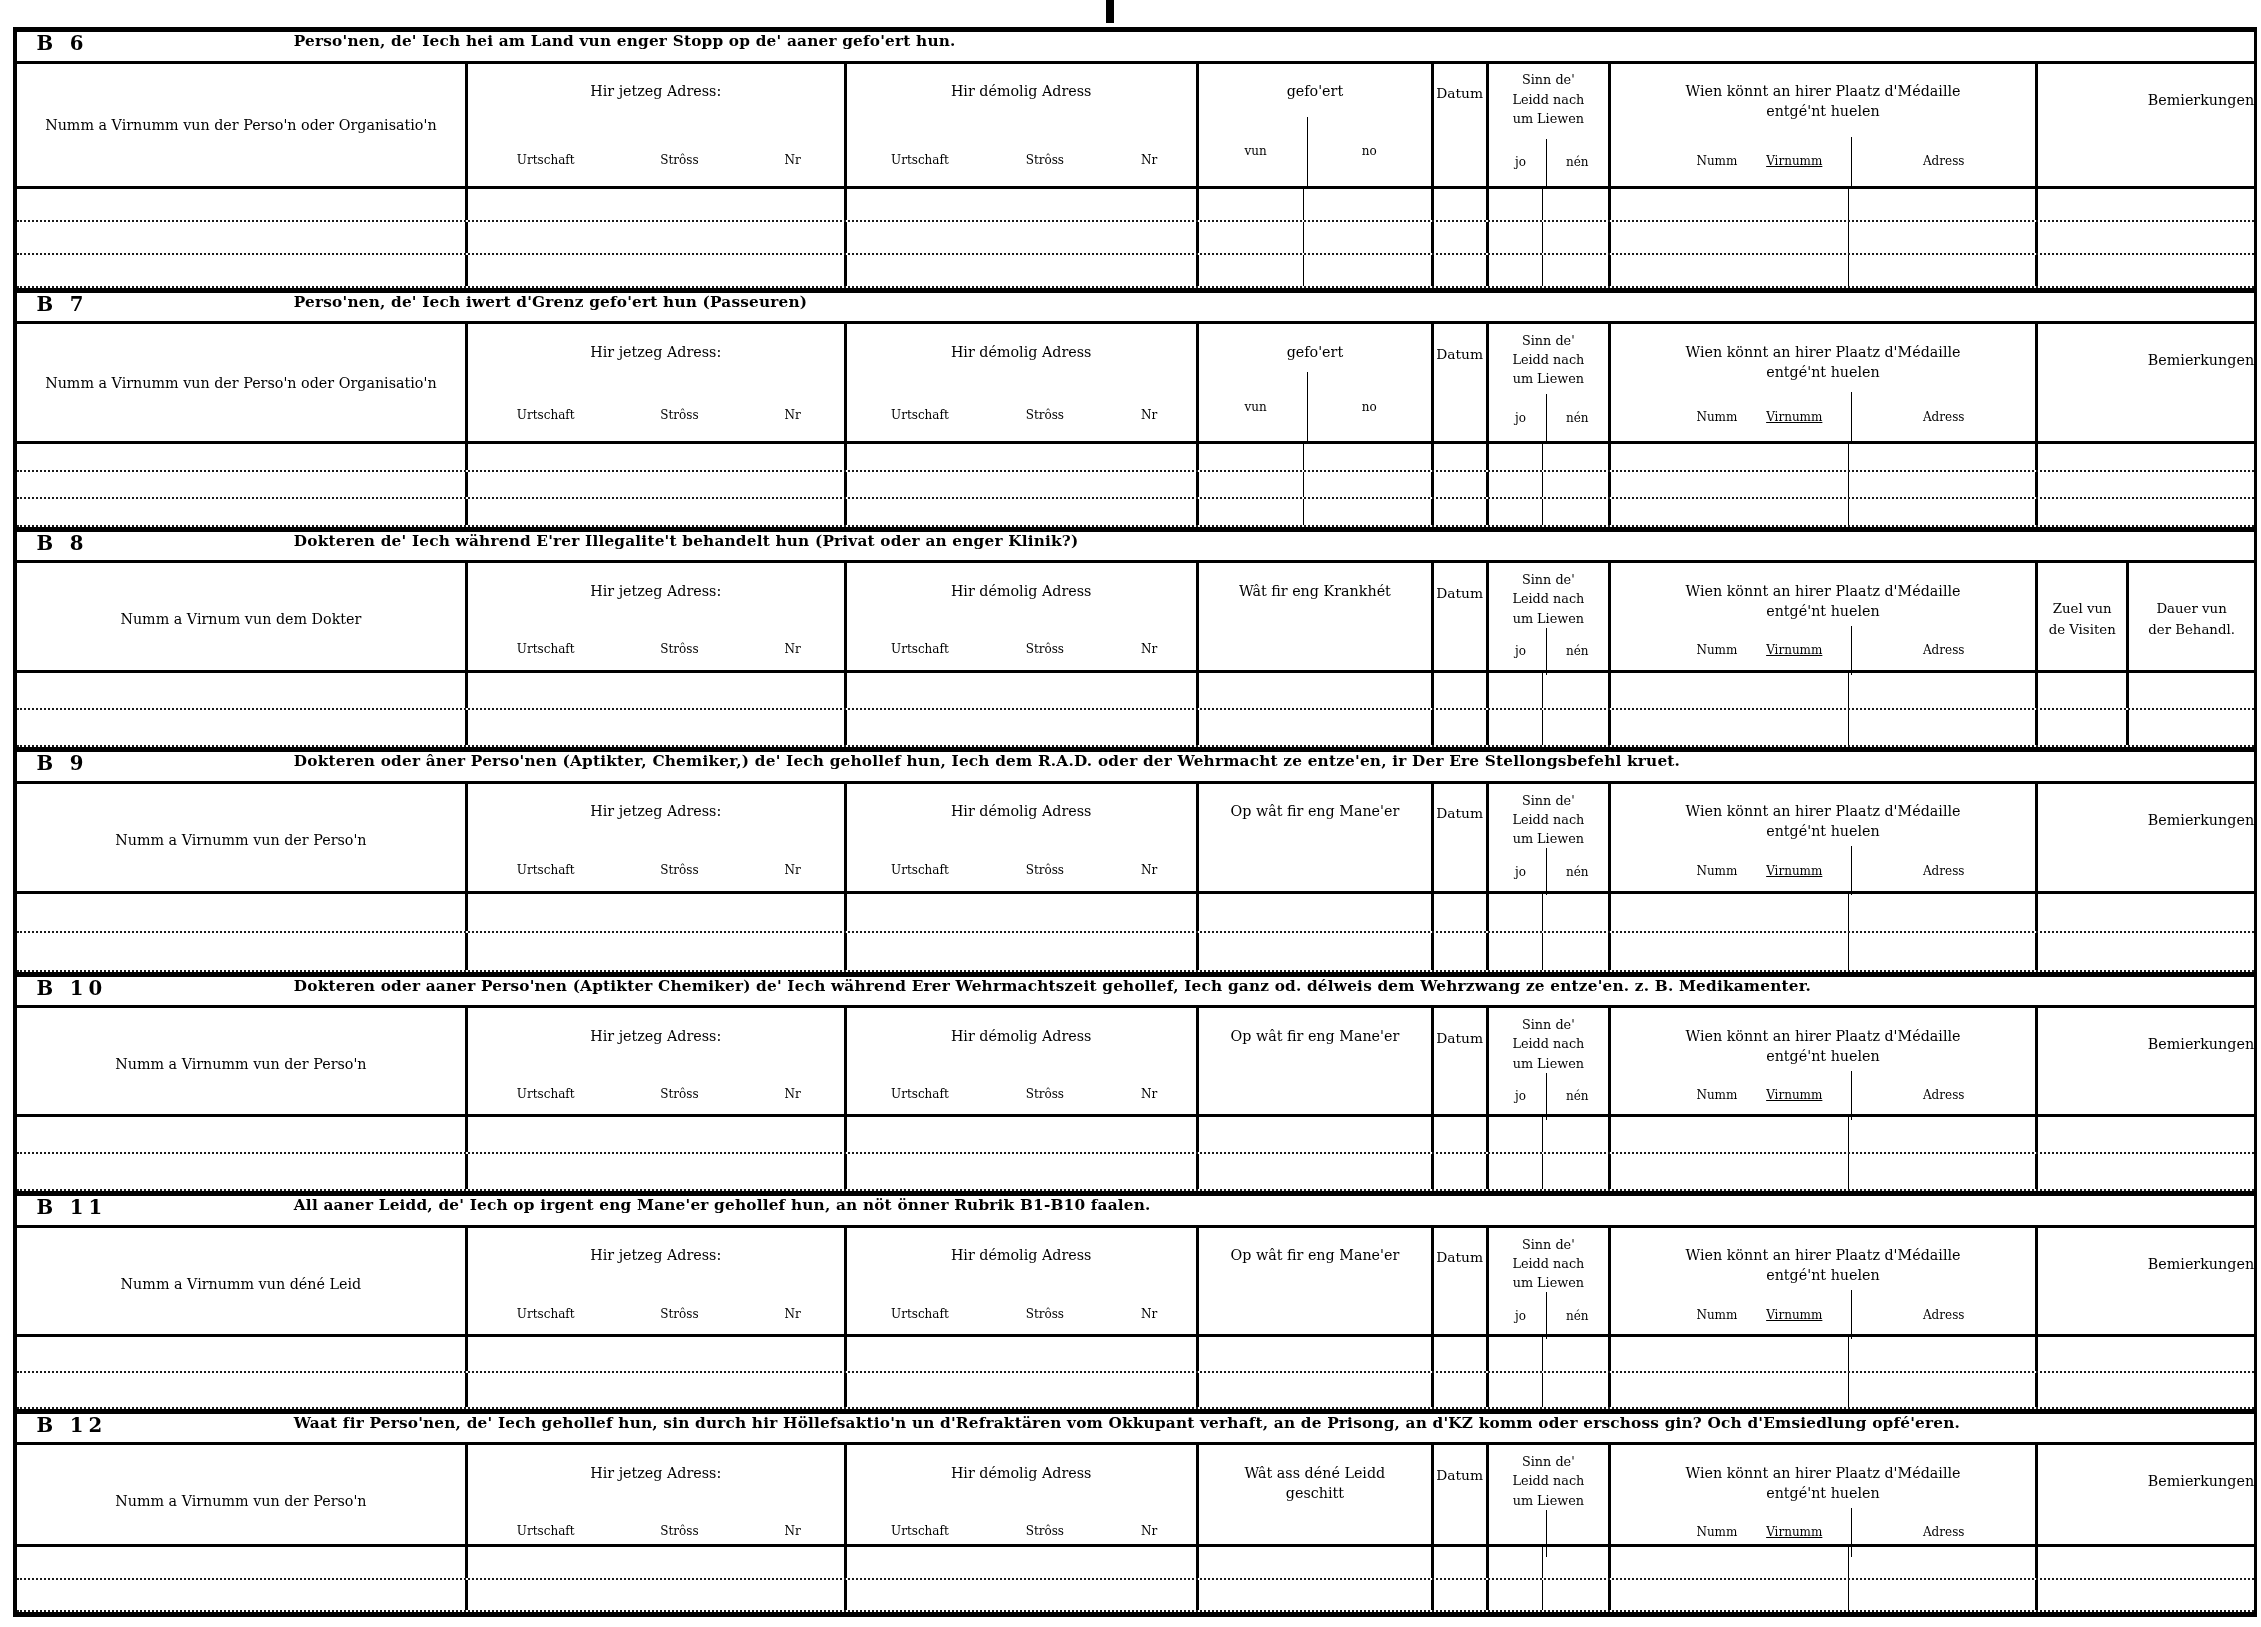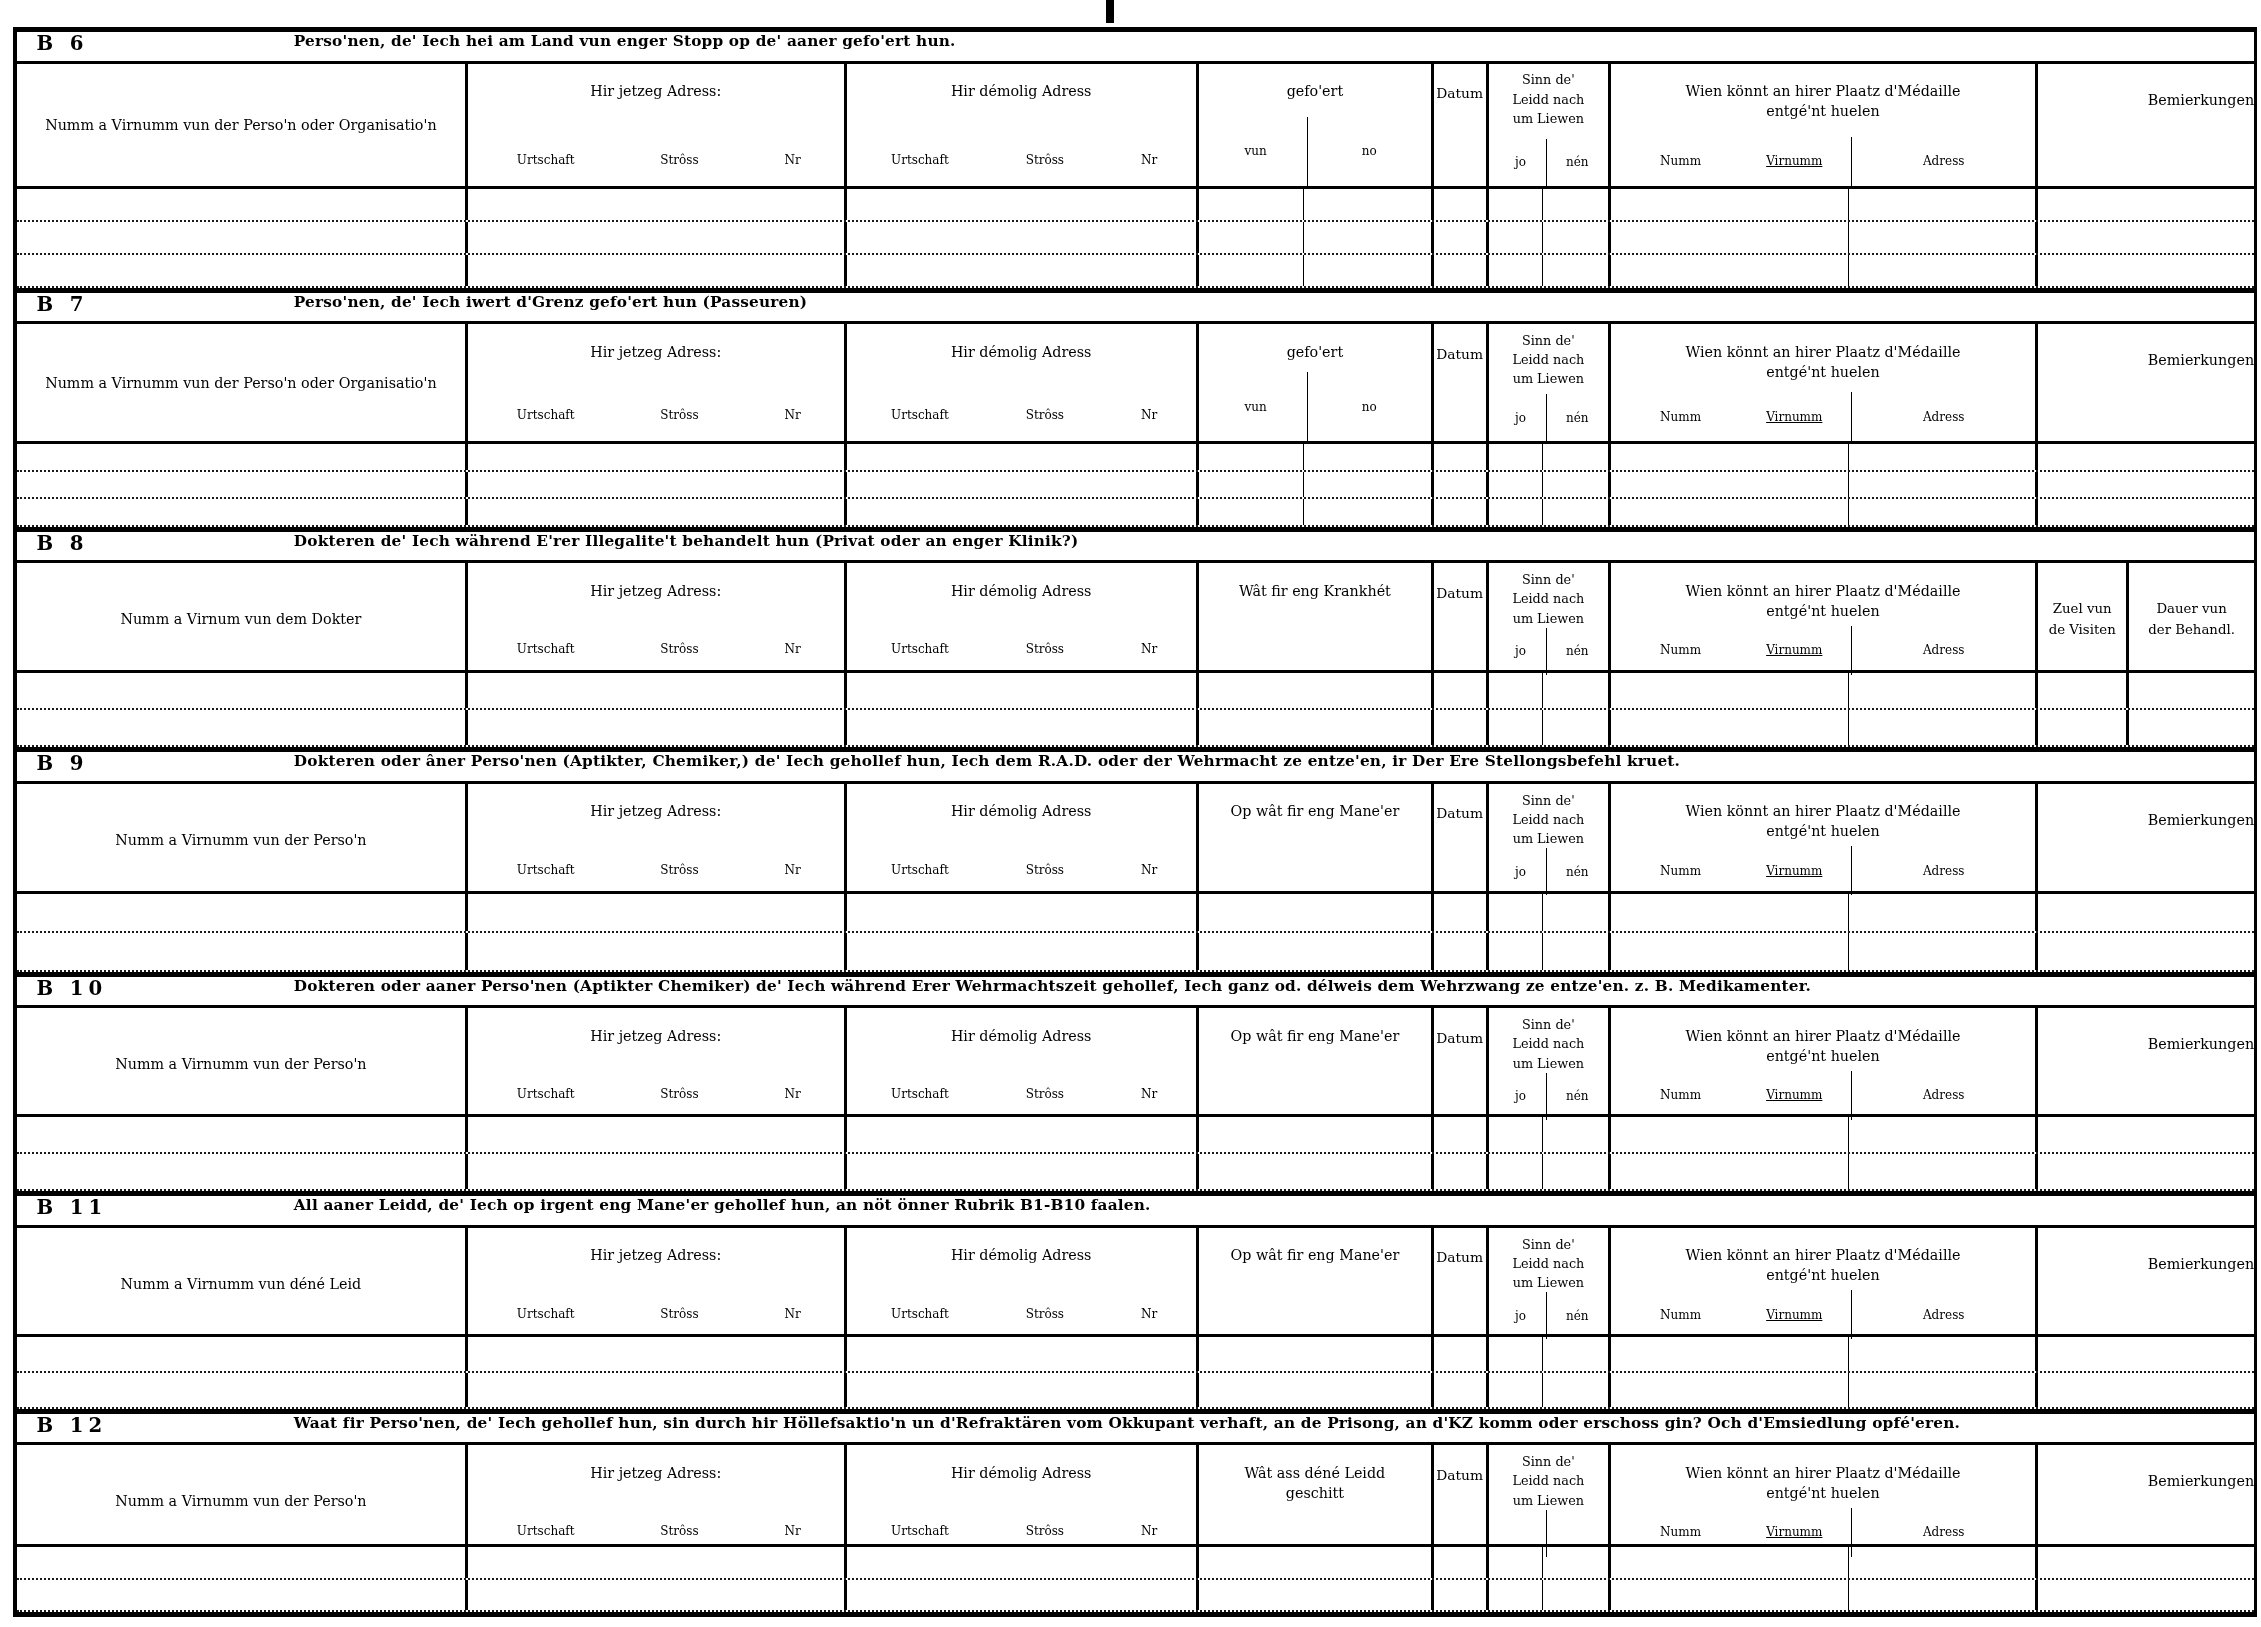--- a/index.html
+++ b/index.html
@@ -31,21 +31,21 @@
   .datum-hc .hc-top { padding-top:20.7px; font-size:13.8px; padding-left:1px; padding-right:2px; }
   .sub { margin-top:auto; display:flex; font-size:12px;margin-left:6px; }
   .sub.around { justify-content:space-around; padding-bottom:18.7px; }
   .sub.split2 { height:47px; }
   .sub.split2.tall { height:69px; }
   .sub-cell { display:flex; align-items:center; justify-content:center; min-width:0; }
   .split2 .sub-cell:first-child { flex:0 0 45%; }
   .split2 .sub-cell:last-child { flex:1; border-left:1px solid #000; }
   .wien-sub { height:49px; }
   .wien-left { flex:0 0 56%; display:flex; align-items:center; }
-  .wien-left span:first-child { flex:1; text-align:center; padding-left:7px; }
+  .wien-left span:first-child { flex:1; text-align:right; padding-left:7px; }
   .wien-left span:last-child { flex:1; text-align:center;text-decoration:underline; }
   .wien-sub .adress-cell { flex:1; border-left:1px solid #000; display:flex; align-items:center; justify-content:center; }
   .tail-hc .hc-top { padding-top:26px;text-align:right; }
   .tail-hc.center-v { justify-content:center; align-items:center; text-align:center; font-size:13.3px; line-height:1.6; }
   .row { display:grid; border-bottom:2px dotted #1a1a1a; }
   .row:last-child { border-bottom:2px dotted #1a1a1a; }
   .rc { border-right:3.4px solid #000; position:relative; min-width:0; }
   .rc:last-child { border-right:none; }
   .vline { position:absolute; top:0; bottom:0; width:1px; background:#000; }
   .v45 { left:45%; } .v56 { left:56%; }

